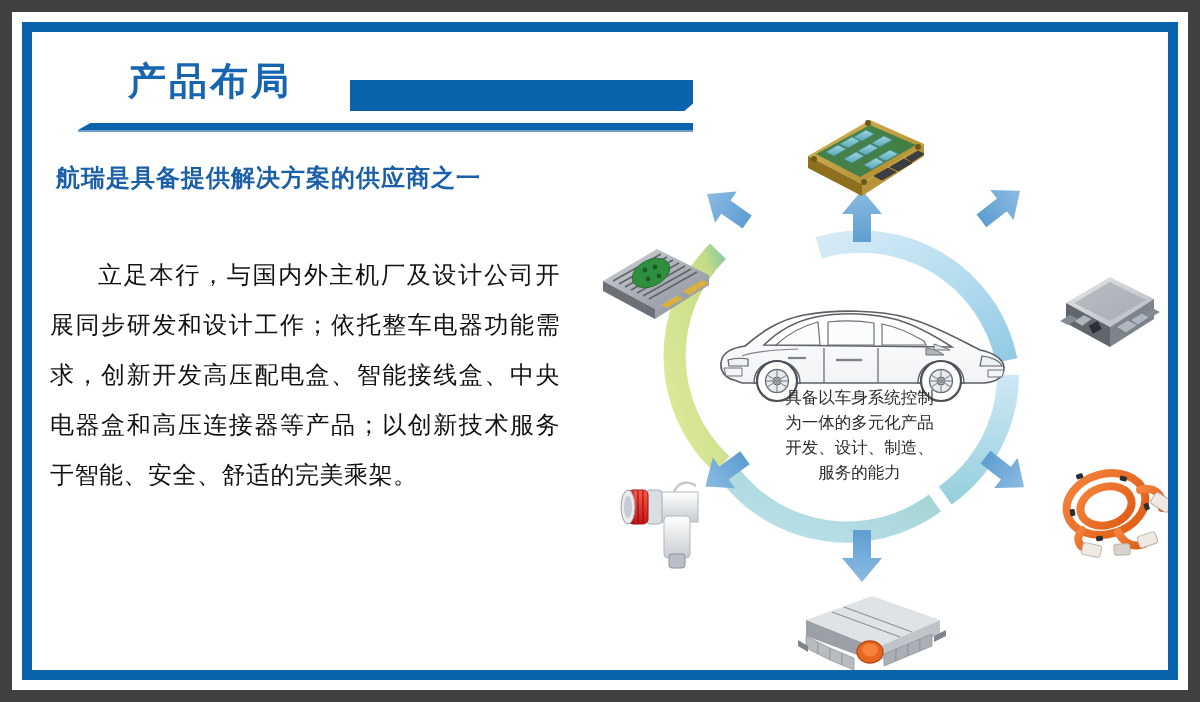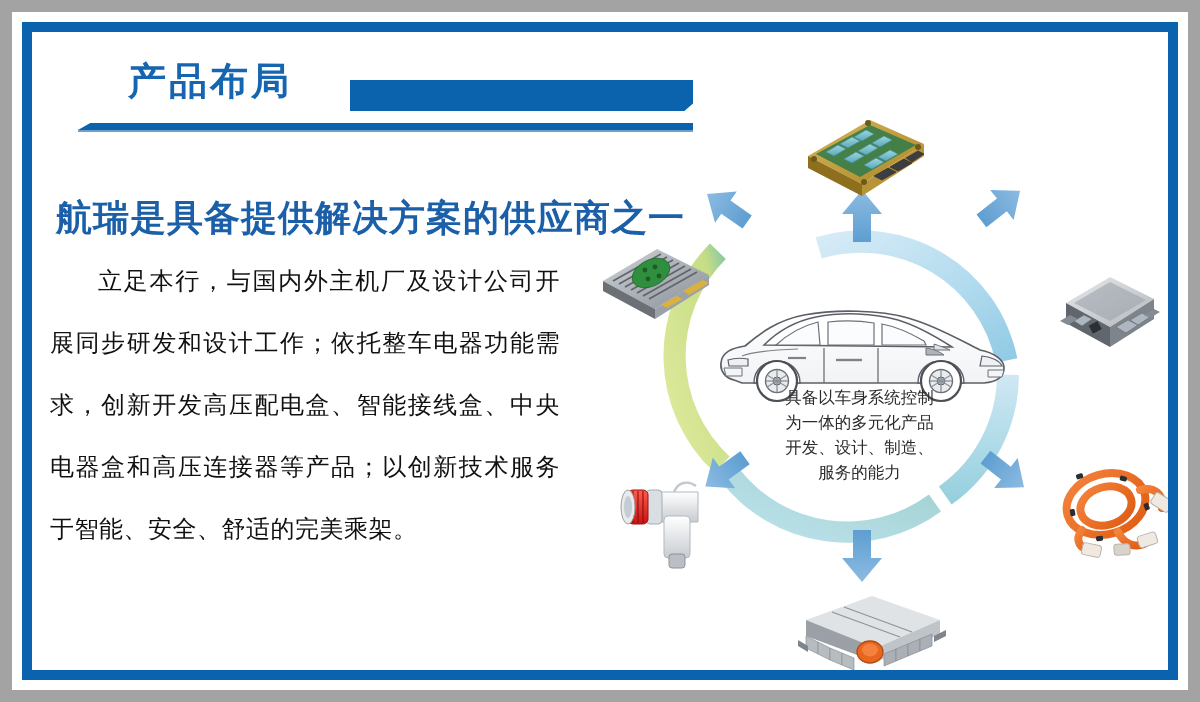--- a/index.html
+++ b/index.html
@@ -7,21 +7,21 @@
   body{
     width:1200px;height:702px;
     background:#ffffff;
     font-family:"DejaVu Sans","Liberation Sans",sans-serif;
     overflow:hidden;
   }
   .slide{
     position:relative;
     width:1200px;height:702px;
     box-sizing:border-box;
-    background:#a3a3a3;
+    background:#404040;
     overflow:hidden;
   }
   
   .frame-white{
     position:absolute;
     left:12px;top:12px;right:12px;bottom:12px;
     background:#ffffff;
   }
   .frame-inner{
     position:absolute;
@@ -58,31 +58,30 @@
     clip-path:polygon(2% 0,100% 0,100% 100%,0 100%);
   }
   .title-underline-thin{
     position:absolute;left:-50px;top:72px;width:615px;height:2px;
     background:#6f9fcb;
   }
 
   
   .subtitle{
     position:absolute;left:24px;top:130px;
-    font-size:36px;font-weight:bold;color:#1b5fa8;
+    font-size:24px;font-weight:bold;color:#1b5fa8;
     letter-spacing:1px;
     font-family:Liberation Sans, sans-serif;
     white-space:nowrap;
-    margin-top:32px;
   }
 
   
   .body-text{
     position:absolute;left:18px;top:218px;width:510px;
-    font-size:24px;line-height:62px;color:#111111;
+    font-size:24px;line-height:50px;color:#111111;
     font-family:"DejaVu Serif","Liberation Serif",serif;
     text-indent:48px;
     text-align:justify;
     letter-spacing:0.5px;
   }
 
   
   .diagram{
     position:absolute;left:500px;top:0px;width:640px;height:638px;margin-top:28px;
   }

